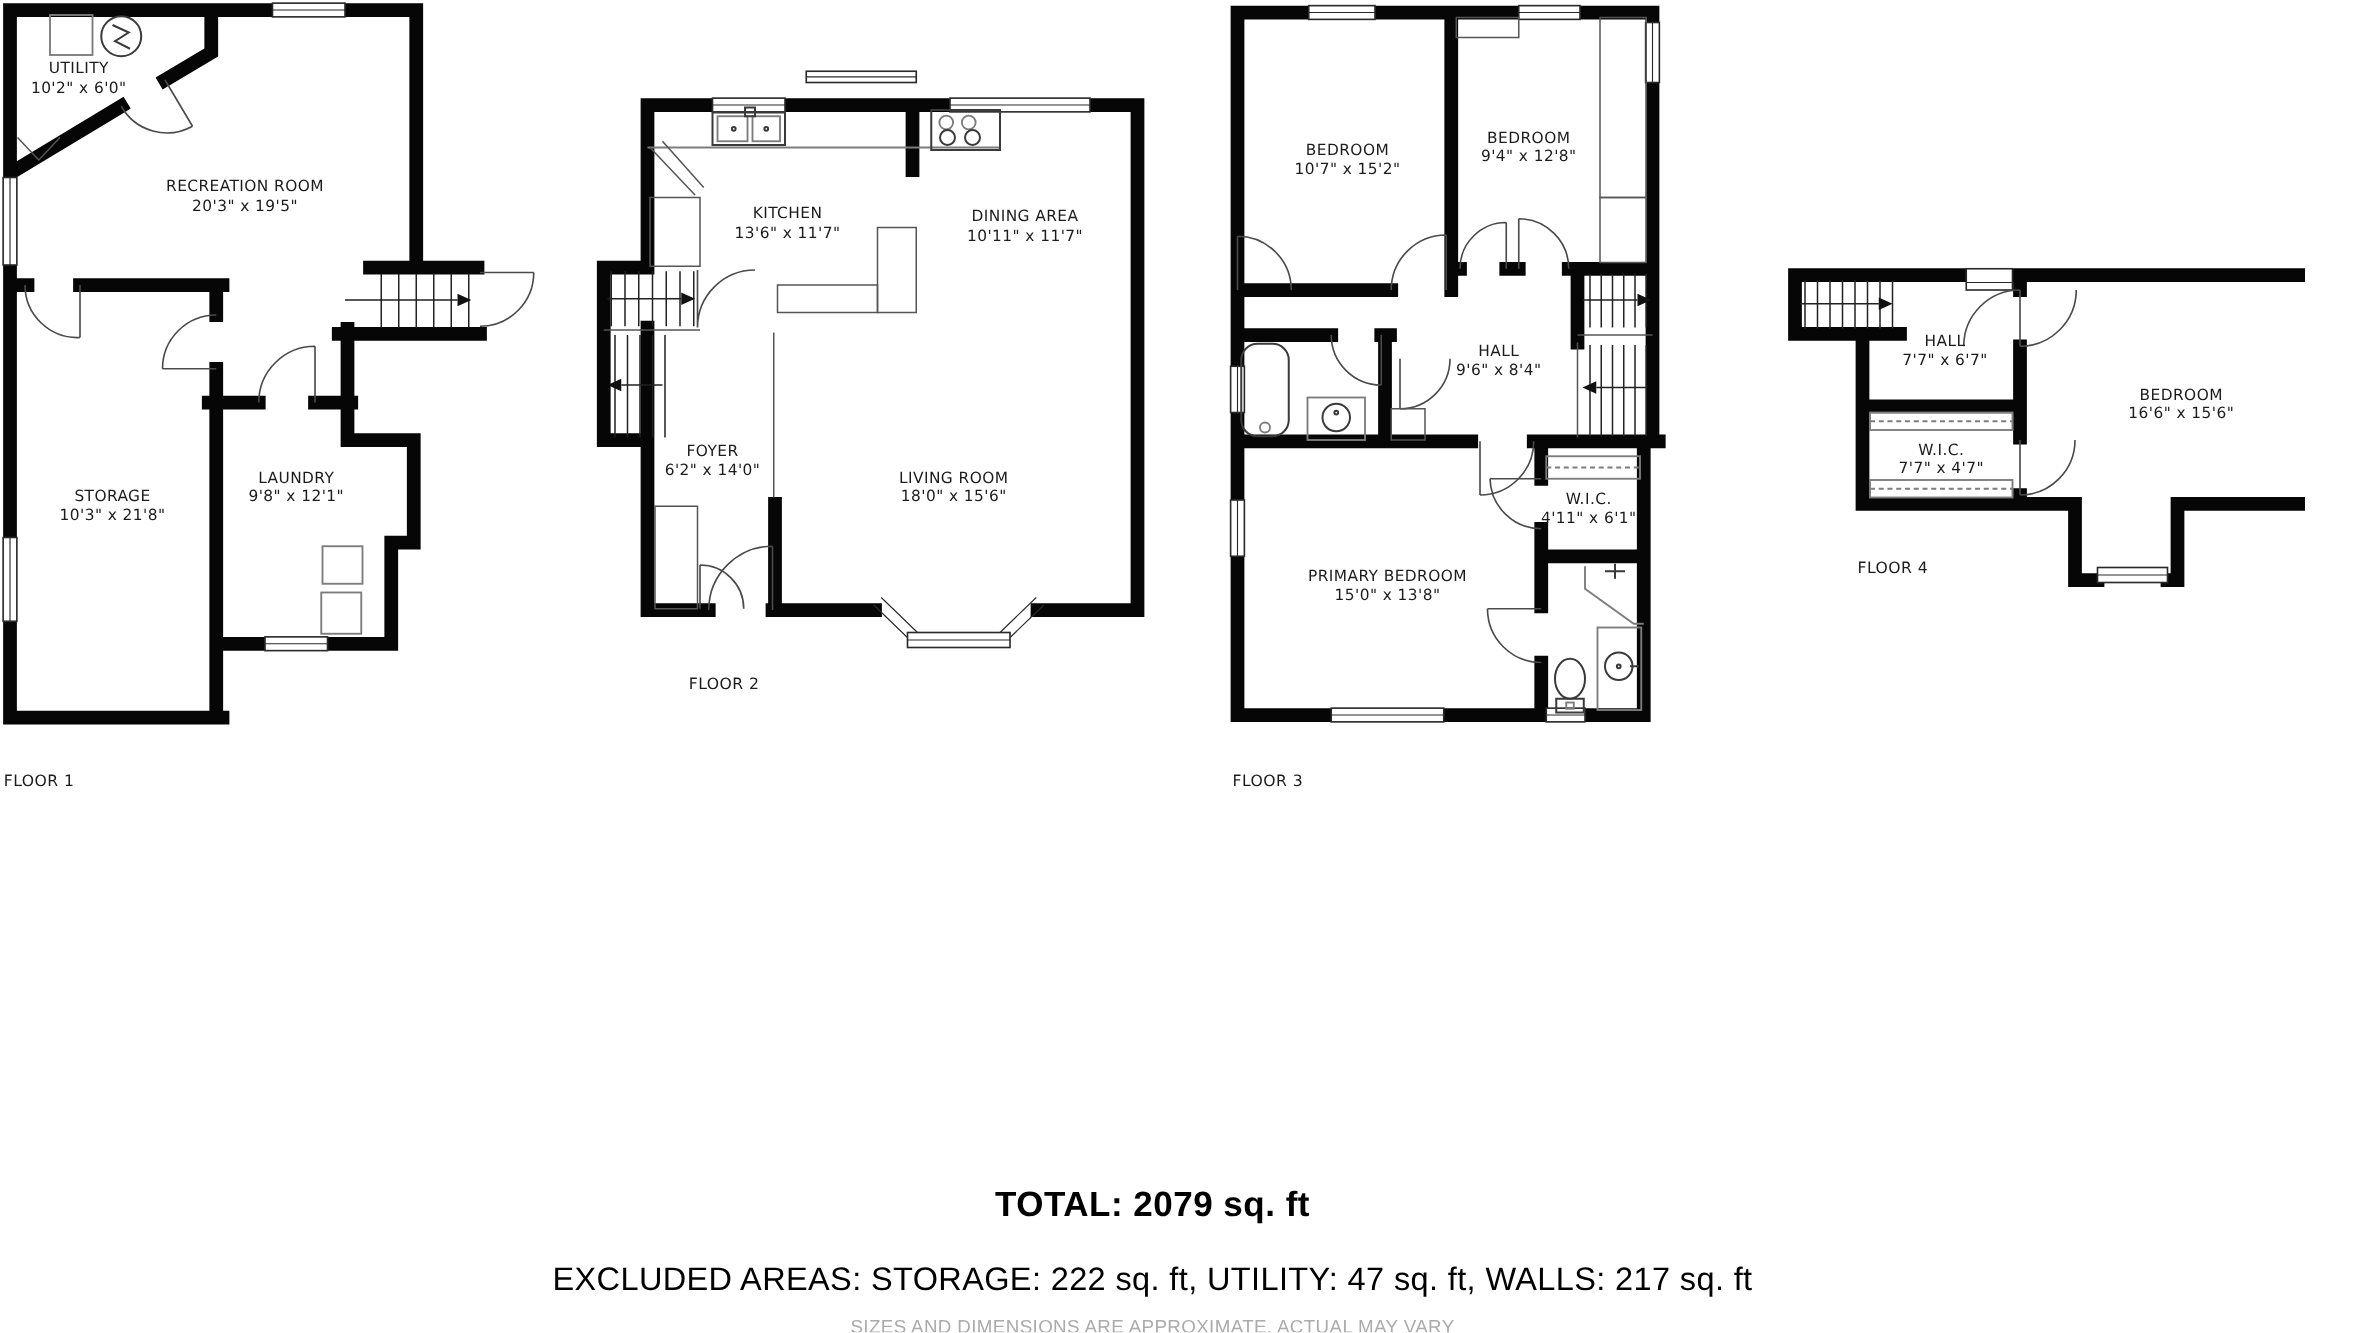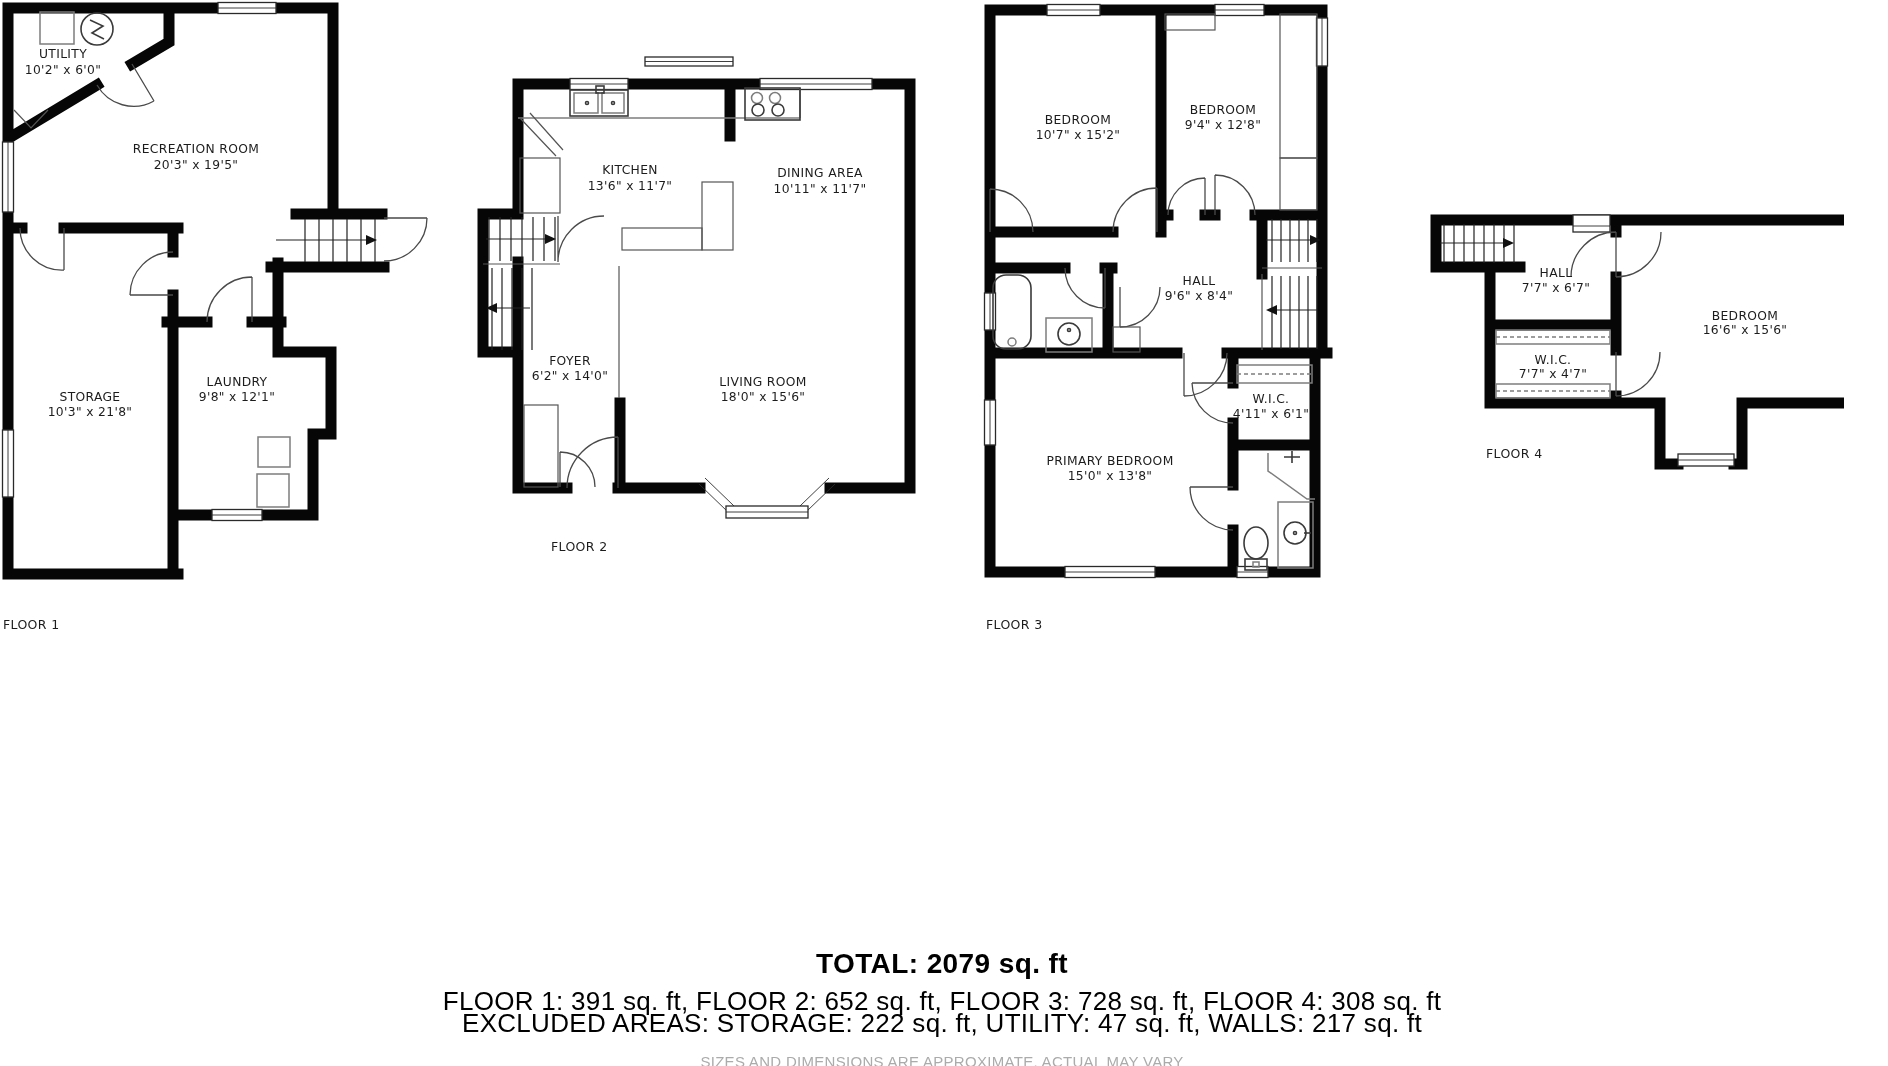--- a/index.html
+++ b/index.html
@@ -11,21 +11,21 @@
   .floor-label{text-anchor:start;font-size:12.5px;}
   .wall{fill:none;stroke:#060606;stroke-width:11;stroke-linecap:square;stroke-linejoin:miter;}
   .door{fill:none;stroke:#4a4a4a;stroke-width:1.3;}
   .win{fill:#ffffff;stroke:#2a2a2a;stroke-width:1.3;}
   .winmid{fill:none;stroke:#2a2a2a;stroke-width:.9;}
   .stair{stroke:#222;stroke-width:1.2;fill:none;}
   .fx{fill:none;stroke:#7d7d7d;stroke-width:1.5;}
   .fxd{fill:none;stroke:#3a3a3a;stroke-width:1.6;}
   .thin{fill:none;stroke:#555;stroke-width:1.2;}
   .arrow{fill:#111;}
-  .summary{position:absolute;left:0;width:100%;text-align:center;color:#000;margin-left:20px;}
+  .summary{position:absolute;left:0;width:100%;text-align:center;color:#000;}
   .sum-total{top:948px;font-size:28px;font-weight:bold;letter-spacing:.4px;}
   .sum-line1{top:986px;font-size:26px;letter-spacing:.3px;}
   .sum-line2{top:1008px;font-size:26px;letter-spacing:.3px;}
   .sum-disc{top:1053px;font-size:15px;color:#ababab;letter-spacing:.3px;}
 </style>
 </head>
 <body>
 
 <div class="page">
 <svg width="1888" height="680" viewBox="0 0 1888 680">
@@ -266,16 +266,15 @@
     <text class="room-dims" x="1556" y="292">7'7" x 6'7"</text>
     <text class="room-name" x="1553" y="364">W.I.C.</text>
     <text class="room-dims" x="1553" y="378">7'7" x 4'7"</text>
     <text class="room-name" x="1745" y="320">BEDROOM</text>
     <text class="room-dims" x="1745" y="334">16'6" x 15'6"</text>
     <text class="floor-label" x="1486" y="458">FLOOR 4</text>
   </g>
 </svg>
 
   <div class="summary sum-total">TOTAL: 2079 sq. ft</div>
-  <div class="summary sum-line1">FLOOR 1: 391 sq. ft, FLOOR 2: 652 sq. ft, FLOOR 3: 728 sq. ft, FLOOR 4: 308 sq. ft</div>
   <div class="summary sum-line2">EXCLUDED AREAS: STORAGE: 222 sq. ft, UTILITY: 47 sq. ft, WALLS: 217 sq. ft</div>
   <div class="summary sum-disc">SIZES AND DIMENSIONS ARE APPROXIMATE, ACTUAL MAY VARY</div>
 </div>
 
 </body></html>

